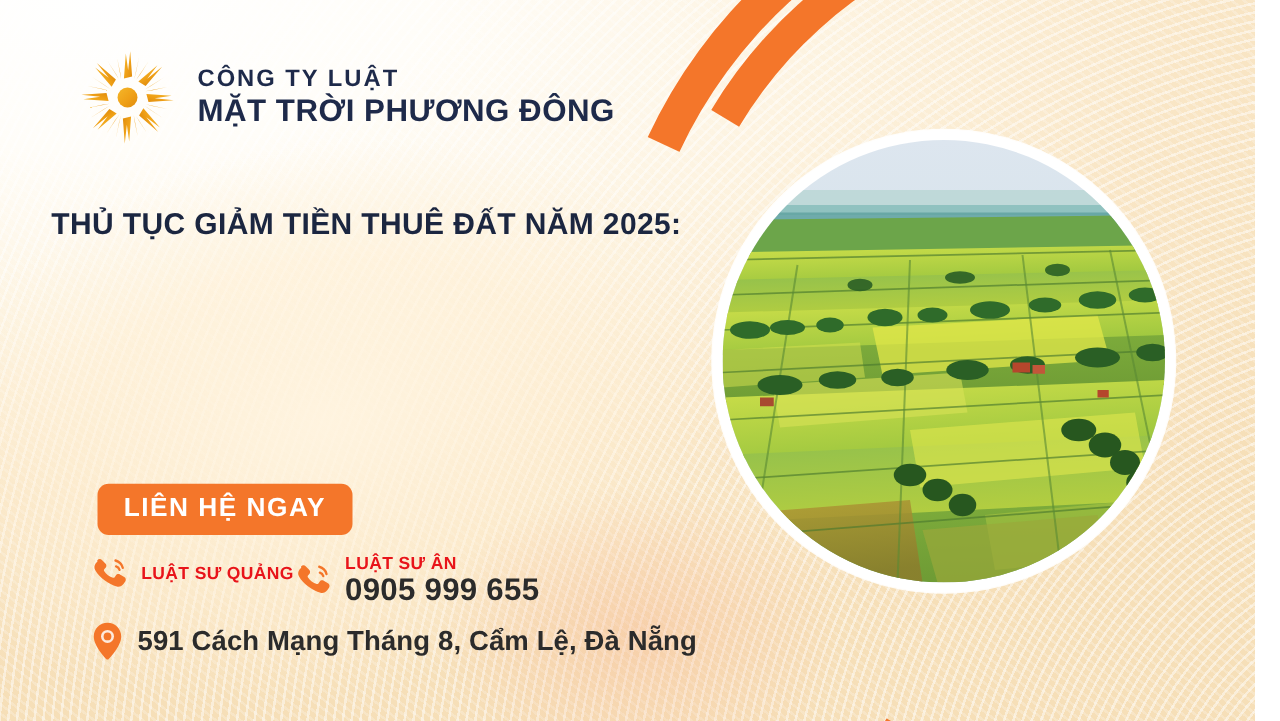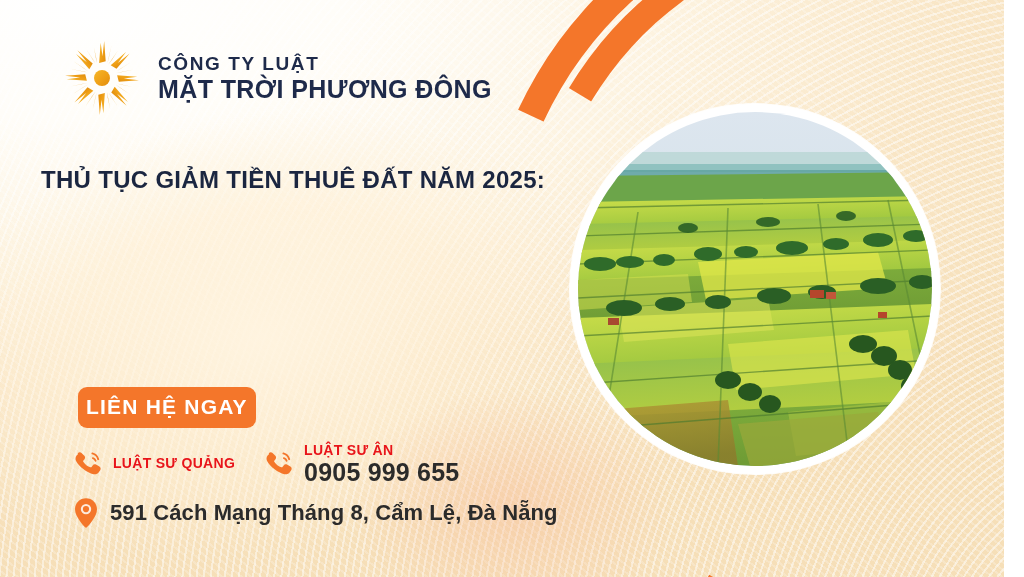--- a/index.html
+++ b/index.html
@@ -129,32 +129,32 @@
     color:#f4762a;
     font-size:41px;font-weight:800;
     line-height:46px;letter-spacing:.2px;
   }
   .headline div{white-space:nowrap;}
 
   
   .cta{
     position:absolute;left:78px;top:387px;
     display:inline-block;
-    padding:8px 8px 10px;
+    padding:8px 21px 10px;
     background:#f4762a;
     color:#fff;
     font-size:21px;font-weight:600;letter-spacing:1.2px;
     border:none;border-radius:9px;
     cursor:pointer;
     line-height:1.1;
   }
 
   
   .contacts{position:absolute;left:72px;top:443px;}
-  .phone-row{display:flex;align-items:center;gap:28px;}
+  .phone-row{display:flex;align-items:flex-start;}
   .phone{display:flex;align-items:center;gap:9px;}
   .phone-ic{width:32px;height:32px;flex:0 0 32px;}
   .phone-ic svg,.pin-ic svg{display:block;width:100%;height:100%;}
   .phone-txt{display:flex;flex-direction:column;line-height:1;}
   .phone-name{
     font-size:14px;font-weight:800;color:#e8141a;letter-spacing:.3px;
     margin-bottom:3px;
   }
   .phone-num{
     font-size:25px;font-weight:800;color:#2b2b2b;letter-spacing:.2px;

